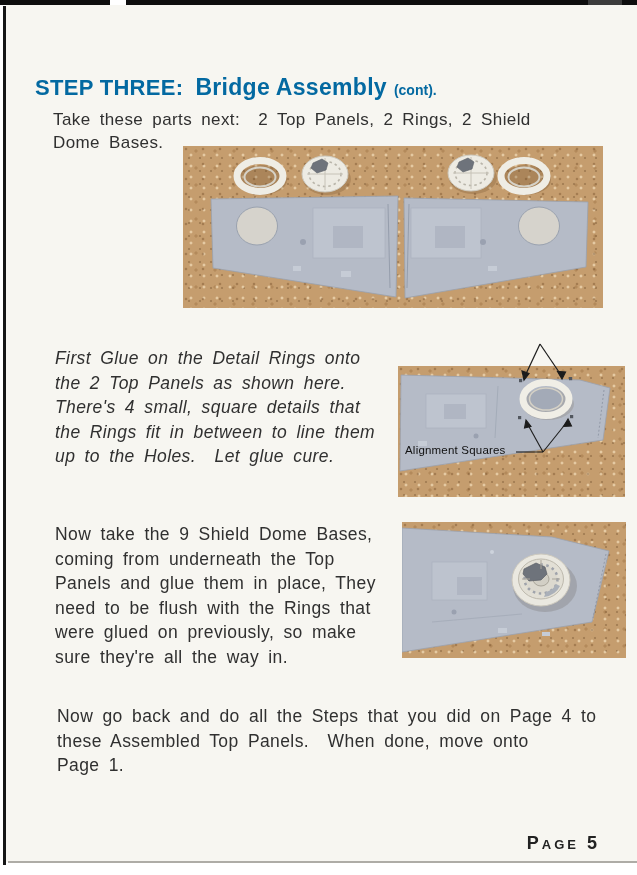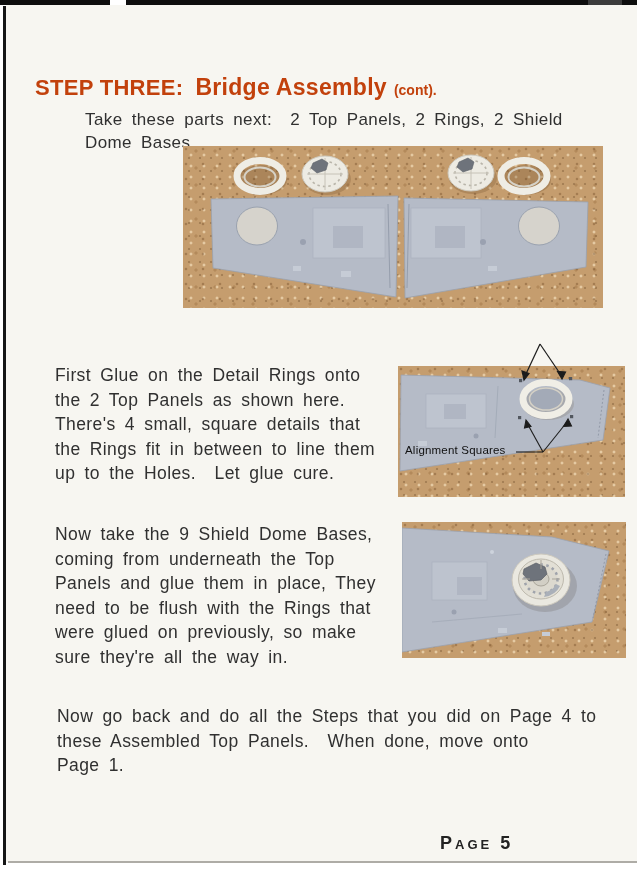--- a/index.html
+++ b/index.html
@@ -11,34 +11,34 @@
   }
   
   .scan-top{position:absolute;left:0;top:0;width:637px;height:5px;background:#0e0e0e;}
   .scan-top-notch{position:absolute;left:110px;top:0;width:16px;height:5px;background:#ffffff;}
   .scan-top-soft{position:absolute;left:588px;top:0;width:34px;height:5px;background:#3c3c3c;}
   .scan-left{position:absolute;left:3px;top:6px;width:3px;height:859px;background:#161616;}
   .page-bg{position:absolute;left:6px;top:5px;width:631px;height:857px;background:#f7f6f1;}
   .page-bottom-edge{position:absolute;left:8px;top:861px;width:629px;height:2px;background:#aeaca6;}
 
   
-  .title{position:absolute;left:35px;top:74px;white-space:nowrap;color:#c2410c;}
+  .title{position:absolute;left:35px;top:74px;white-space:nowrap;color:#0369a1;}
   .title .step{font-size:22px;font-weight:700;letter-spacing:.3px;}
   .title .name{font-size:23px;font-weight:700;margin-left:12px;letter-spacing:.3px;}
   .title .suffix{font-size:14px;font-weight:700;margin-left:7px;}
   .para{
     position:absolute;color:#303030;font-size:17.5px;line-height:24px;
     letter-spacing:.4px;word-spacing:4px;white-space:pre-wrap;
   }
-  .para.intro{left:53px;top:108px;font-size:17px;line-height:23px;margin-left:32px;}
-  .para.glue{left:55px;top:363px;line-height:24.5px;}
+  .para.intro{left:53px;top:108px;font-size:17px;line-height:23px;}
+  .para.glue{left:55px;top:346px;line-height:24.5px;font-style:italic;}
   .para.dome{left:55px;top:522px;line-height:24.5px;}
   .para.closing{left:57px;top:704px;line-height:24.5px;}
   .page-num{
-    position:absolute;left:440px;top:833px;width:160px;text-align:left;
+    position:absolute;left:440px;top:833px;width:160px;text-align:right;
     font-size:18px;font-weight:700;font-variant:small-caps;
     letter-spacing:3px;color:#222;
   }
 
   
   .photo{
     position:absolute;
     background-color:#c59d6e;
     background-image:
       radial-gradient(circle at 3px 3px, rgba(110,72,35,.38) 1px, transparent 1.7px),

